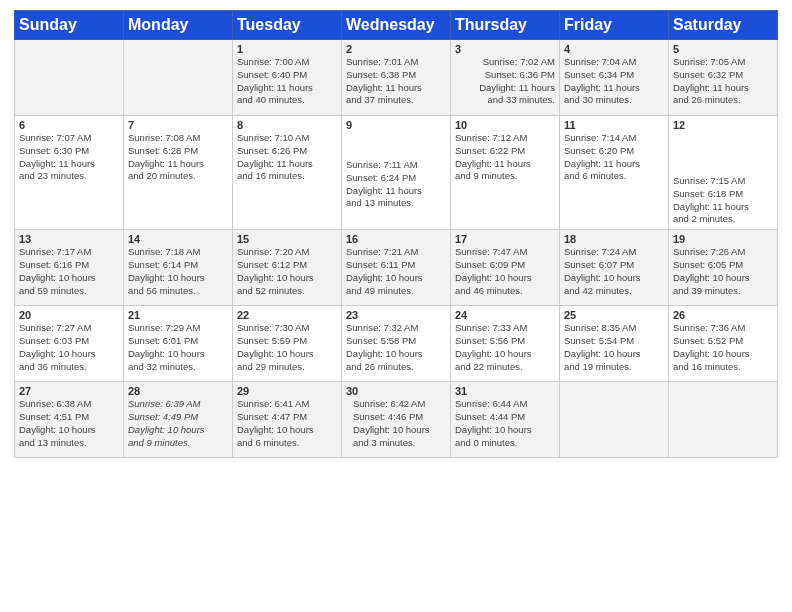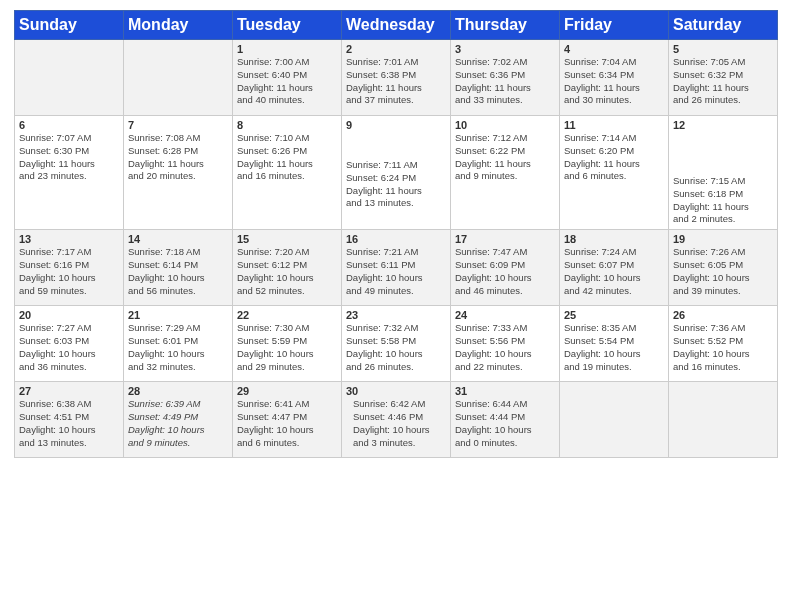--- a/index.html
+++ b/index.html
@@ -120,21 +120,21 @@
           </td>
           <td>
             <span class="day-num">2</span>
             <div class="day-info" style="white-space: pre-line;">Sunrise: 7:01 AM
 Sunset: 6:38 PM
 Daylight: 11 hours
 and 37 minutes.</div>
           </td>
           <td>
             <span class="day-num">3</span>
-            <div class="day-info" style="white-space: pre-line;">Sunrise: 7:02 AM
+            <div class="day-info" style="white-space: pre-line; text-align: right;">Sunrise: 7:02 AM
 Sunset: 6:36 PM
 Daylight: 11 hours
 and 33 minutes.</div>
           </td>
           <td>
             <span class="day-num">4</span>
             <div class="day-info" style="white-space: pre-line;">Sunrise: 7:04 AM
 Sunset: 6:34 PM
 Daylight: 11 hours
 and 30 minutes.</div>

